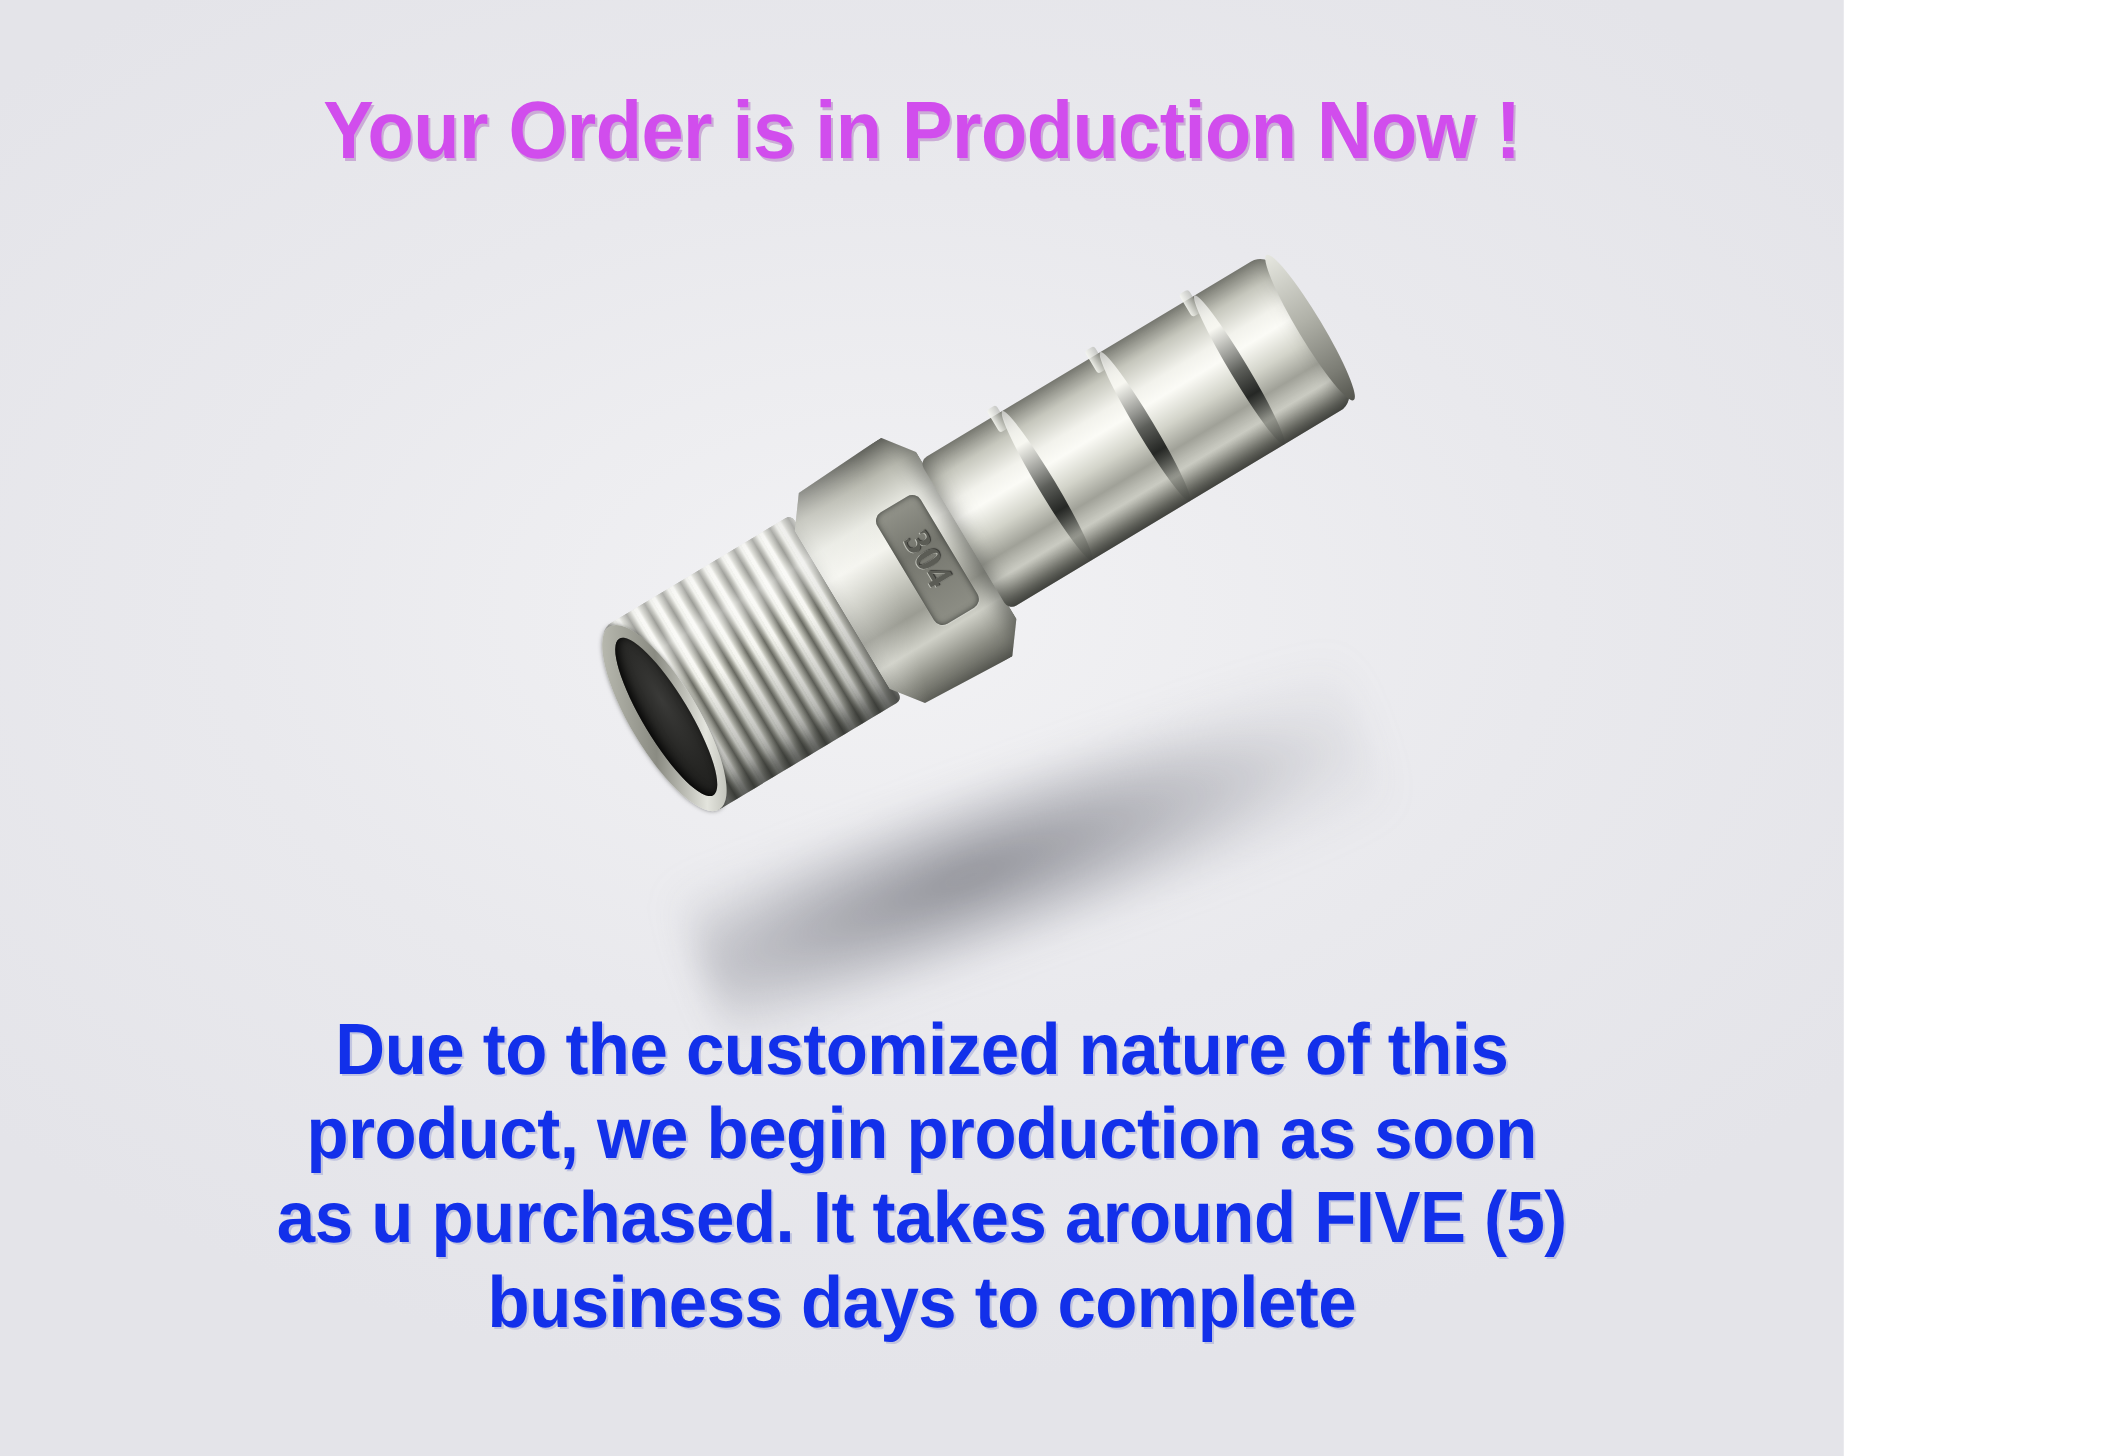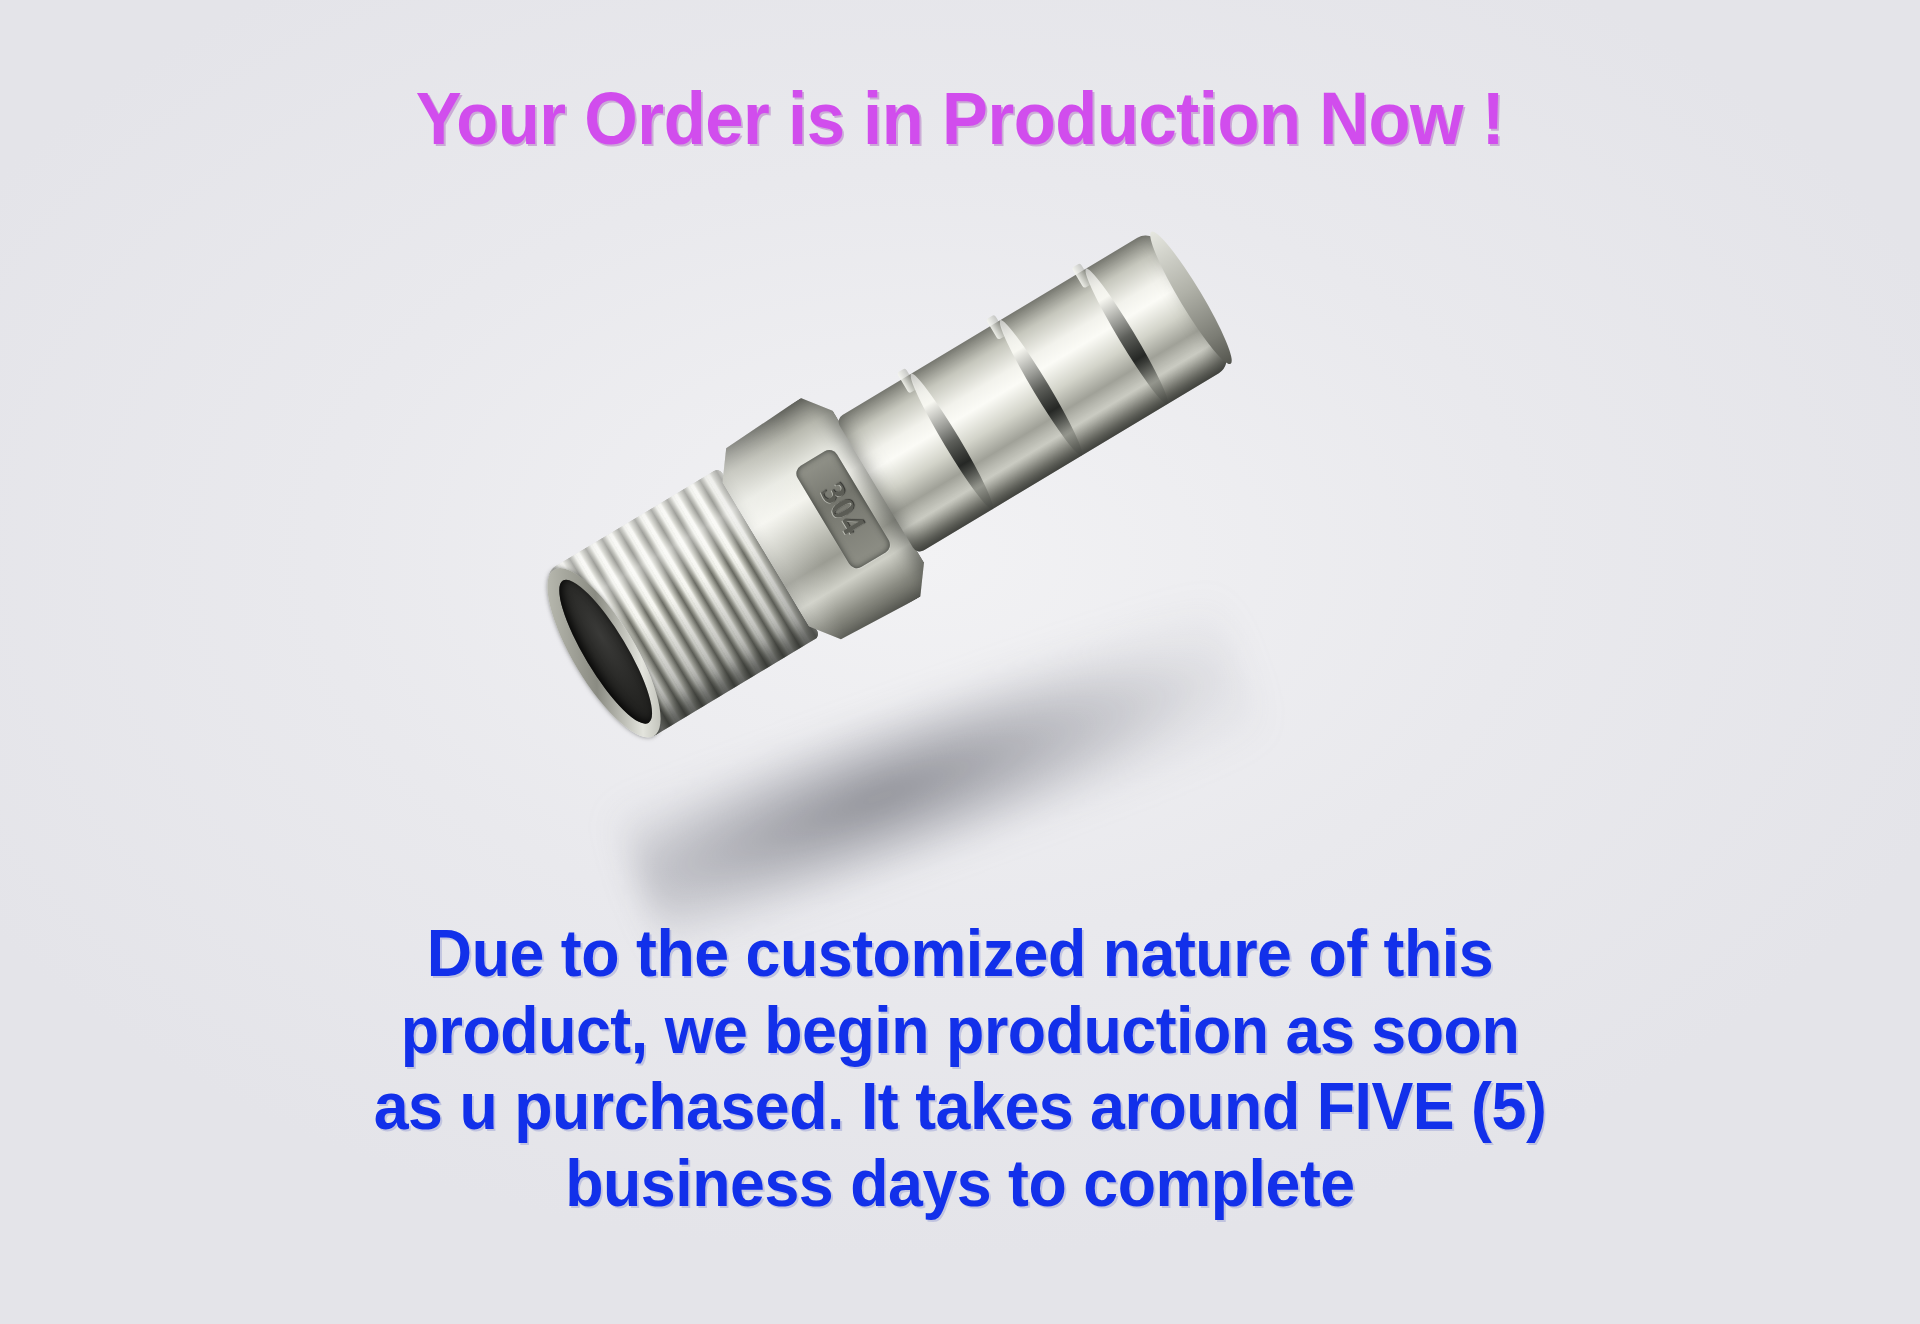--- a/index.html
+++ b/index.html
@@ -6,21 +6,21 @@
     margin: 0;
     padding: 0;
     background: #ffffff;
   }
   body {
     font-family: "Liberation Sans", sans-serif;
   }
 
   .banner {
     position: relative;
-    width: 1920px;
+    width: 1676px;
     height: 1324px;
     overflow: hidden;
     background: #ececef;
     background-image:
       radial-gradient(ellipse 1100px 700px at 48% 42%, #f2f2f4 0%, #e9e9ed 55%, #e4e4e9 100%);
   }
 
   
   .headline {
     position: absolute;

